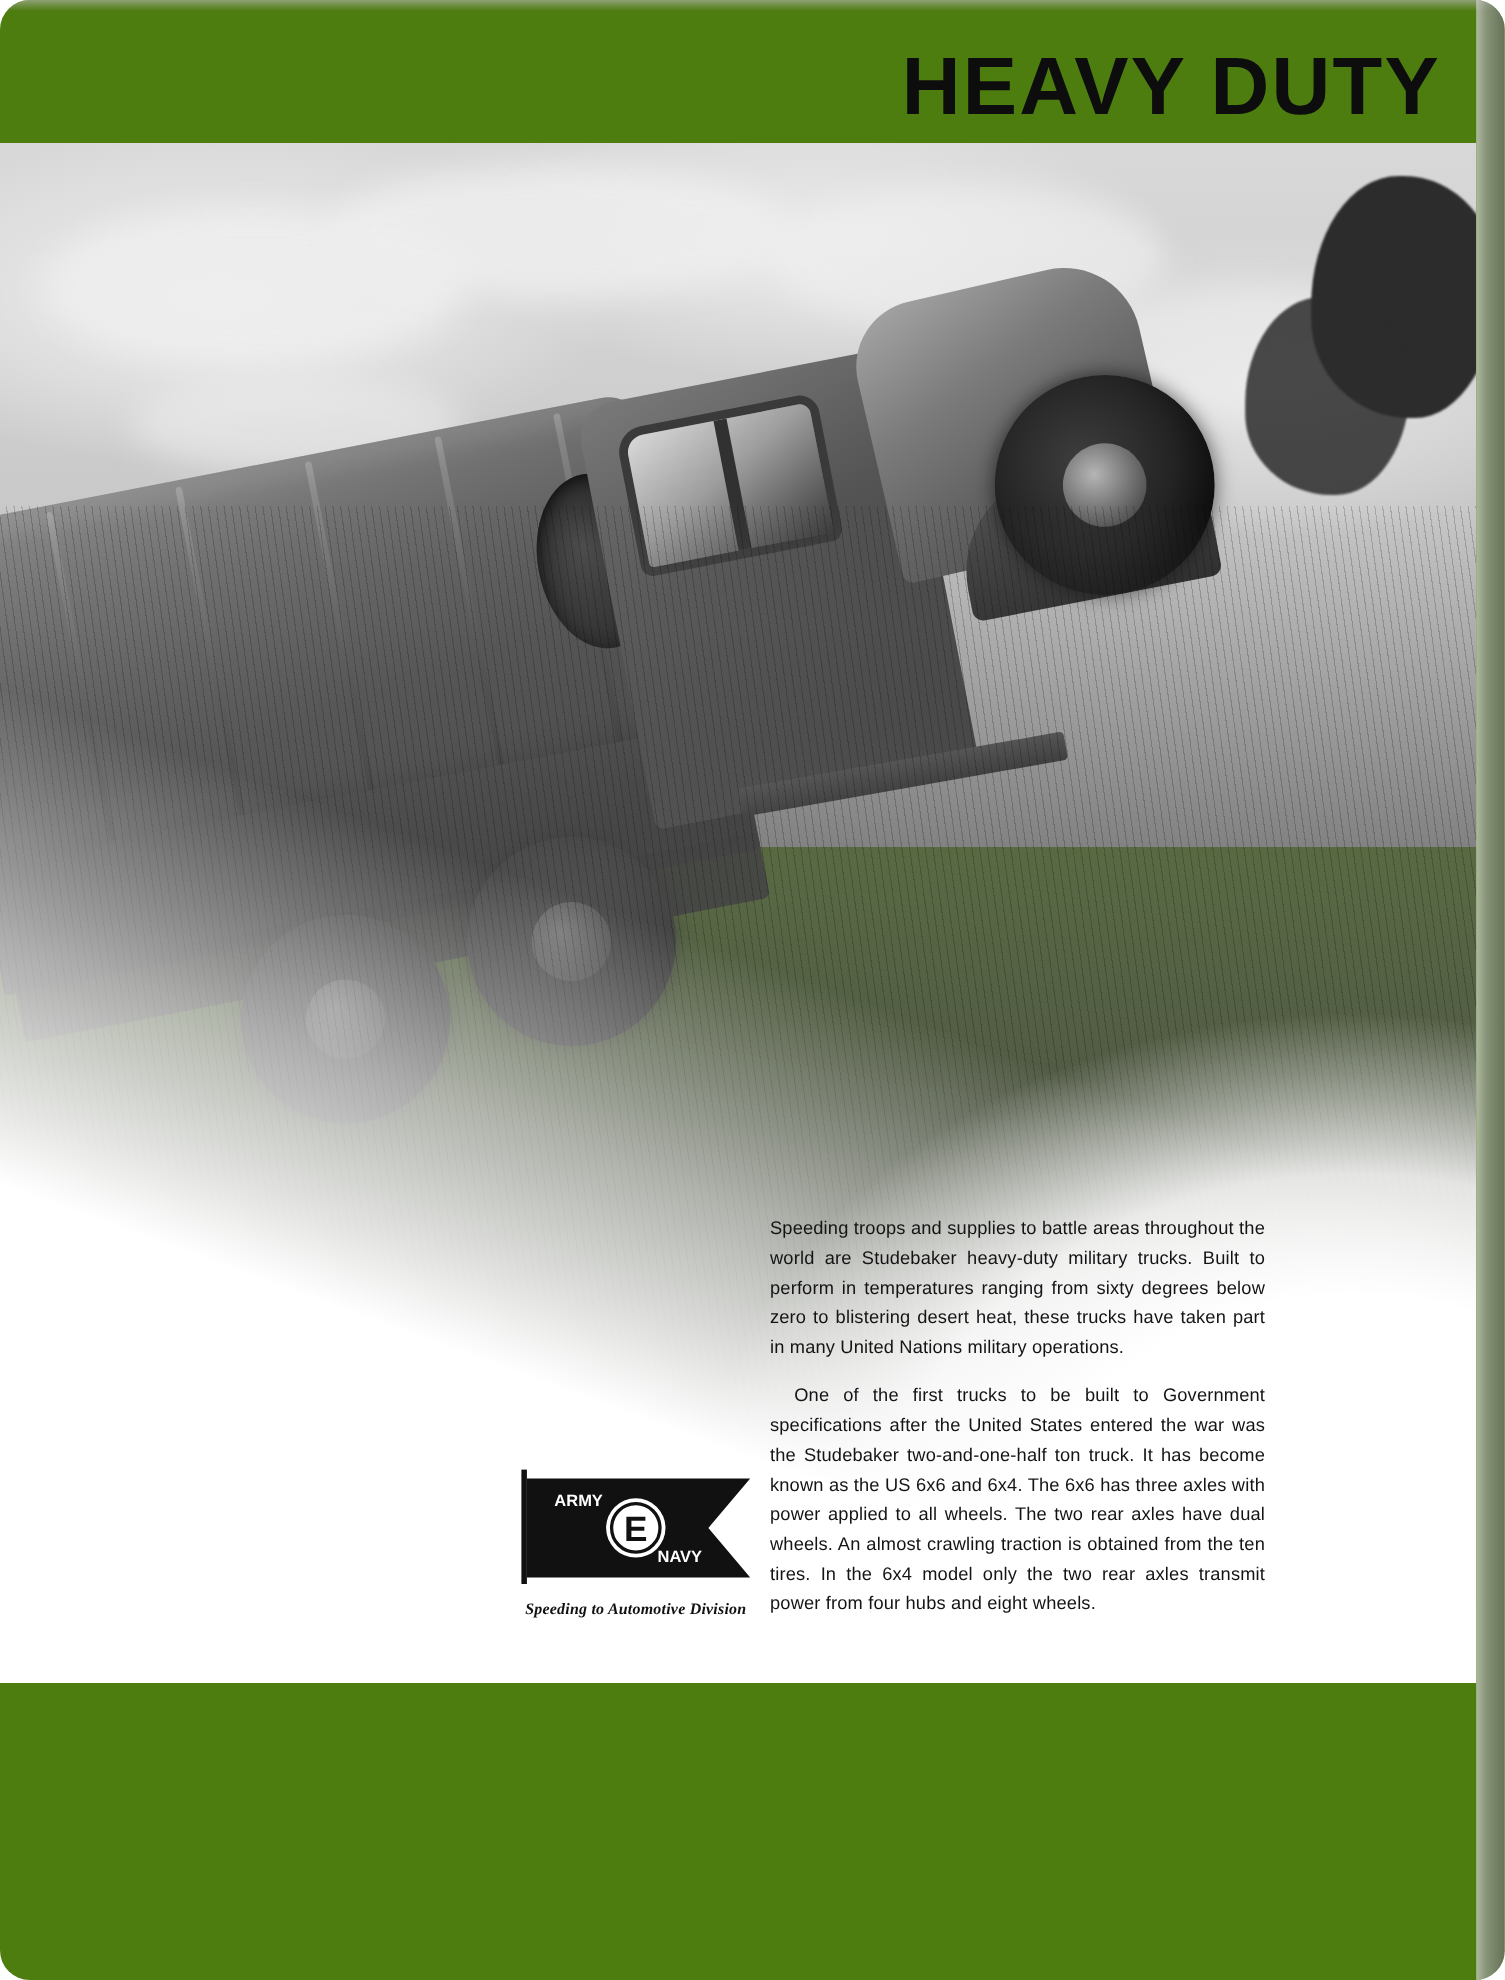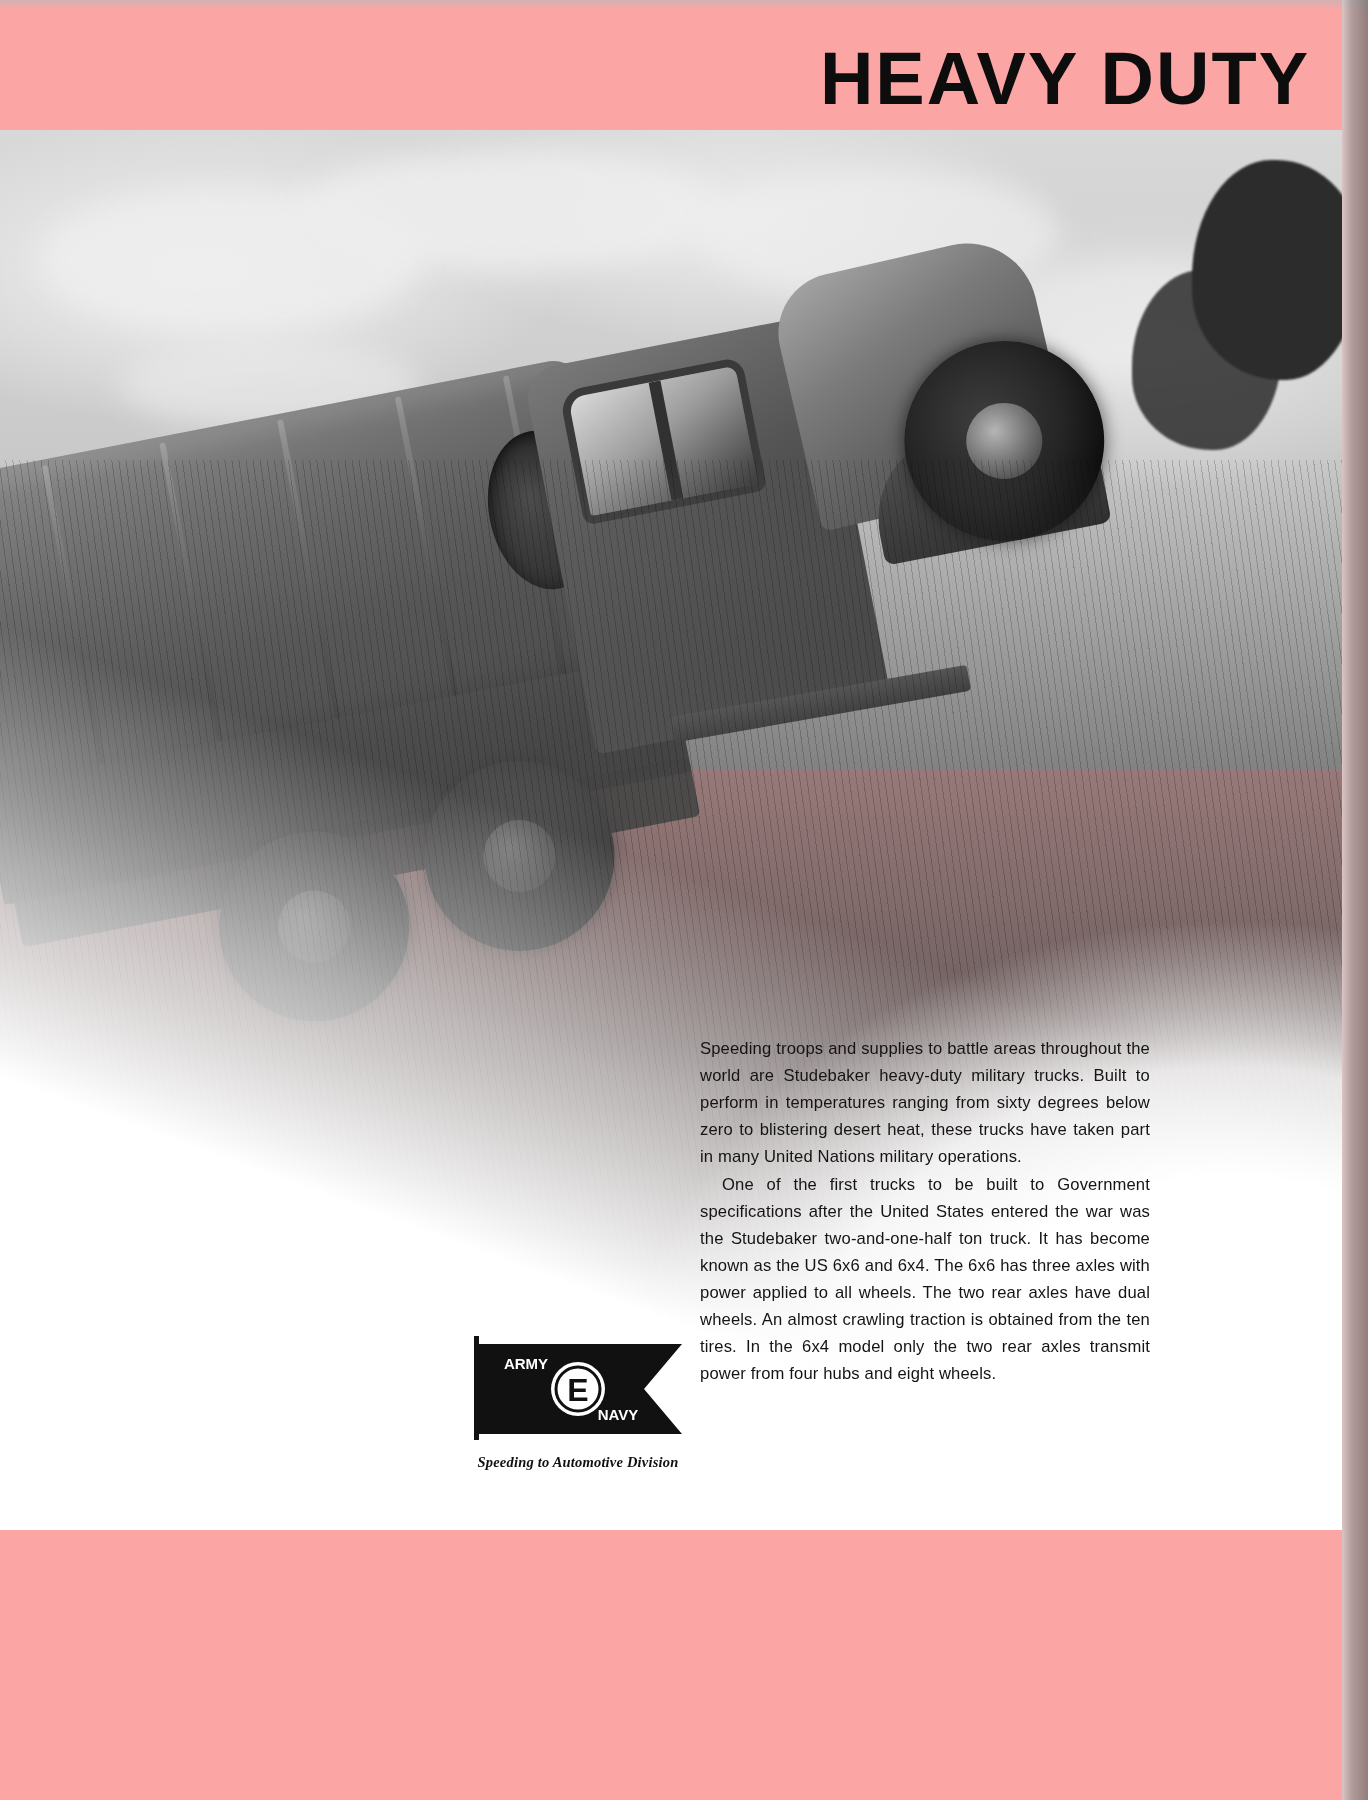--- a/index.html
+++ b/index.html
@@ -15,22 +15,23 @@
     font-family: "Liberation Sans", sans-serif;
     color: #111;
   }
 
   
   #page {
     position: absolute;
     left: 0; top: 0;
     width: 1368px;
     height: 1800px;
-    background: #fca5a5;
+    background: #4d7c0f;
     overflow: hidden;
+    border-radius: 27px;
   }
   
   .scan-edge-right {
     position: absolute;
     top: 0; right: 0;
     width: 26px;
     height: 1800px;
     background: linear-gradient(to right, #cfcfcf 0%, #9b9b9b 35%, #6e6e6e 100%);
     opacity: .75;
   }
@@ -253,31 +254,31 @@
     font-size: 14.5px;
     color: #111;
     letter-spacing: .2px;
     white-space: nowrap;
   }
 
   
   .copy {
     position: absolute;
     left: 700px;
-    top: 1036px;
+    top: 1104px;
     width: 450px;
     font-family: "Liberation Sans", sans-serif;
     font-size: 16.6px;
     line-height: 1.62;
     color: #141414;
     text-align: justify;
     letter-spacing: .15px;
   }
   .copy p { margin: 0; }
-  .copy p + p { text-indent: 22px; margin-top: 2px; }
+  .copy p + p { text-indent: 22px; margin-top: 18px; }
 </style>
 </head>
 <body>
 
 <div id="page">
 
   <div class="scan-edge-top"></div>
 
   <div class="photo">
 

